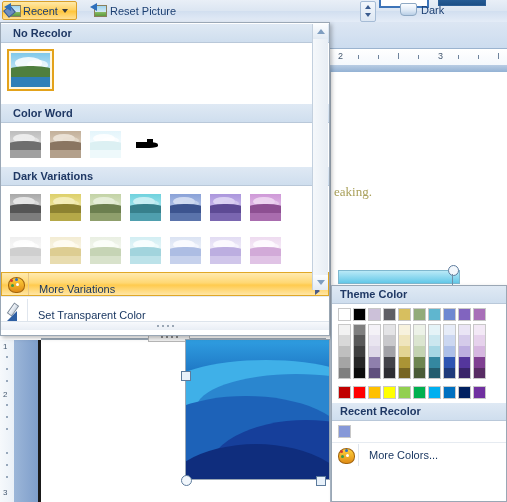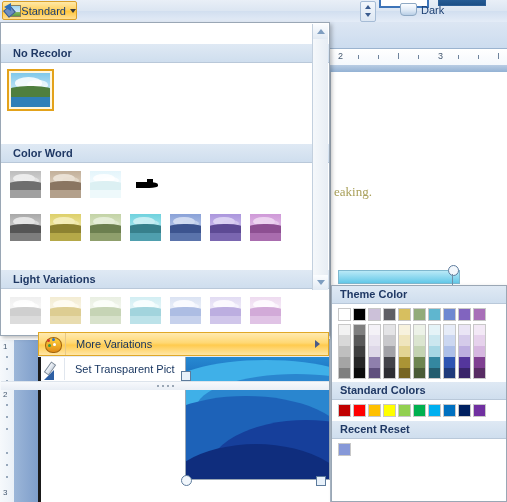--- a/index.html
+++ b/index.html
@@ -110,21 +110,21 @@
   
   #recolor-menu{
     position:absolute;left:0px;top:22px;width:330px;height:314px;
     background:#ffffff;border:1px solid #9aa7b5;box-sizing:border-box;
     box-shadow:2px 2px 4px rgba(0,0,0,.25);
   }
   .sec-hdr{
     height:18px;line-height:18px;padding-left:12px;
     background:linear-gradient(to bottom,#dfe9f4 0%,#cfdeee 100%);
     border-top:1px solid #ffffff;border-bottom:1px solid #b9c8d9;
-    font-size:11px;font-weight:bold;color:#1f3864;margin-top:20px;
+    font-size:11px;font-weight:bold;color:#1f3864;
   }
   .thumb-row{display:flex;padding:5px 0 5px 6px;gap:3px;background:#fff;}
   .thumb-cell{width:37px;height:33px;background:#fff;border:1px solid #ffffff;padding:2px;box-sizing:border-box;display:flex;align-items:center;justify-content:center;}
   .thumb{width:31px;height:27px;position:relative;overflow:hidden;}
   .thumb .sky{position:absolute;left:0;top:0;width:100%;height:58%;}
   .thumb .cloud{position:absolute;left:10%;top:12%;width:70%;height:34%;background:#ffffff;border-radius:50%;opacity:.85;}
   .thumb .cloud2{position:absolute;left:40%;top:22%;width:55%;height:28%;background:#ffffff;border-radius:50%;opacity:.7;}
   .thumb .mtn{position:absolute;left:-10%;top:38%;width:120%;height:36%;border-radius:45% 45% 0 0;}
   .thumb .water{position:absolute;left:0;bottom:0;width:100%;height:30%;}
 
@@ -138,22 +138,22 @@
     position:absolute;right:1px;top:1px;width:15px;height:266px;
     background:linear-gradient(to right,#f5f8fb,#e7edf4);border-left:1px solid #c3d0de;
   }
   .sb-btn{width:15px;height:15px;display:flex;align-items:center;justify-content:center;background:linear-gradient(to bottom,#fbfdff,#e2eaf3);}
   .sb-up{position:absolute;top:0;left:0;}
   .sb-dn{position:absolute;bottom:0;left:0;}
   .tri-u{width:0;height:0;border-left:4px solid transparent;border-right:4px solid transparent;border-bottom:5px solid #7f9ec0;}
   .tri-d{width:0;height:0;border-left:4px solid transparent;border-right:4px solid transparent;border-top:5px solid #7f9ec0;}
 
   .menu-item{
-    height:24px;display:flex;align-items:center;
-    border-top:1px solid #e6ebf1;font-size:11px;color:#15335e;margin-left:37px;
+    height:24px;display:flex;align-items:flex-end;
+    border-top:1px solid #e6ebf1;font-size:11px;color:#15335e;
   }
   .menu-item .ic{width:26px;height:22px;display:flex;align-items:center;justify-content:center;border-right:1px solid #e0e6ee;}
   .menu-item .tx{padding-left:10px;}
   .menu-item.hl{
     background:linear-gradient(to bottom,#ffeab0 0%,#ffd873 45%,#ffcb4e 55%,#ffe6a6 100%);
     border:1px solid #e0a827;box-sizing:border-box;
   }
   .menu-item.hl .ic{border-right:1px solid #e7c887;}
   .sub-arrow{margin-left:auto;margin-right:8px;width:0;height:0;border-top:4px solid transparent;border-bottom:4px solid transparent;border-left:5px solid #4a5b87;}
 
@@ -207,24 +207,31 @@
   <div class="ribbon-strip">
     <div class="grp-top-box1"></div>
     <div class="grp-top-box2"></div>
 
     <div class="recolor-btn">
       <span class="pic-icon">
         <span class="frame"></span>
           <span class="brush"></span>
           <span class="arrow-blue"></span>
       </span>
-      <span class="lbl">Standard</span>
+      <span class="lbl">Recent</span>
       <span class="arr-dn"></span>
     </div>
 
+    <div class="reset-btn">
+      <span class="pic-icon">
+        <span class="frame"></span>
+          <span class="arrow-blue"></span>
+      </span>
+      <span>Reset Picture</span>
+    </div>
 
     <div class="spin-box">
       <span class="t"></span>
         <span class="b"></span>
     </div>
 
     <div class="pict-lbl">
       <span class="puck"></span>
       <span>Dark</span>
     </div>
@@ -343,20 +350,21 @@
     <div class="thumb-cell">
         <div class="thumb">
       <div class="sky" style="background:#ffffff"></div>
       <div style="position:absolute;left:20%;top:42%;width:70%;height:22%;background:#000;border-radius:0 40% 40% 0"></div>
       <div style="position:absolute;left:55%;top:30%;width:18%;height:16%;background:#000"></div>
       <div class="water" style="background:#ffffff"></div>
         </div>
       </div>
   </div>
 
+  <div class="sec-hdr">Dark Variations</div>
   <div class="thumb-row">
     <div class="thumb-cell">
         <div class="thumb">
           <div class="sky" style="background:linear-gradient(to bottom,#a8a8a8,#d0d0d0)"></div>
           <div class="cloud" style="background:#ededed"></div>
           <div class="cloud2" style="background:#e3e3e3"></div>
           <div class="mtn" style="background:#555555"></div>
           <div class="water" style="background:#7d7d7d"></div>
         </div>
       </div>
@@ -409,21 +417,20 @@
         <div class="thumb">
           <div class="sky" style="background:linear-gradient(to bottom,#cf99d8,#e3bfe8)"></div>
           <div class="cloud" style="background:#f1dcf3"></div>
           <div class="cloud2" style="background:#ebd2ef"></div>
           <div class="mtn" style="background:#8d4f92"></div>
           <div class="water" style="background:#a96cae"></div>
         </div>
       </div>
   </div>
 
-  <div class="sec-hdr">Light Variations</div>
   <div class="thumb-row">
     <div class="thumb-cell">
         <div class="thumb">
           <div class="sky" style="background:linear-gradient(to bottom,#efefef,#fafafa)"></div>
           <div class="cloud" style="background:#ffffff"></div>
           <div class="cloud2" style="background:#ffffff"></div>
           <div class="mtn" style="background:#cfcfcf"></div>
           <div class="water" style="background:#dcdcdc"></div>
         </div>
       </div>
@@ -506,21 +513,21 @@
     <span class="sub-arrow"></span>
   </div>
 
   <div class="menu-item">
     <span class="ic">
       <span class="pen-ic">
           <span class="body"></span>
           <span class="arr"></span>
         </span>
     </span>
-    <span class="tx">Set Transparent Pict</span>
+    <span class="tx">Set Transparent Color</span>
   </div>
 
   <div class="menu-grip">
       <i></i>
       <i></i>
       <i></i>
       <i></i>
     </div>
 </div>
 
@@ -603,32 +610,43 @@
     <div class="theme-col">
         <div class="sw top" style="background:#a86fb8"></div>
         <div class="sw v first" style="background:#f3e9f6"></div>
         <div class="sw v" style="background:#e6d2ec"></div>
         <div class="sw v" style="background:#d6b7e0"></div>
         <div class="sw v" style="background:#7f4091"></div>
         <div class="sw v last" style="background:#572c63"></div>
       </div>
   </div>
 
-  <div class="cp-hdr">Standard Colors</div>
   <div class="std-grid">
     <div class="sw" style="background:#c00000"></div>
     <div class="sw" style="background:#ff0000"></div>
     <div class="sw" style="background:#ffc000"></div>
     <div class="sw" style="background:#ffff00"></div>
     <div class="sw" style="background:#92d050"></div>
     <div class="sw" style="background:#00b050"></div>
     <div class="sw" style="background:#00b0f0"></div>
     <div class="sw" style="background:#0070c0"></div>
     <div class="sw" style="background:#002060"></div>
     <div class="sw" style="background:#7030a0"></div>
   </div>
 
-  <div class="cp-hdr">Recent Reset</div>
+  <div class="cp-hdr">Recent Recolor</div>
   <div class="recent-grid">
     <div class="sw" style="background:#8698d8"></div>
   </div>
 
+  <div class="cp-item">
+    <span class="ic">
+      <span class="palette-ic">
+          <span class="base"></span>
+          <span class="d1"></span>
+          <span class="d2"></span>
+          <span class="d3"></span>
+          <span class="d4"></span>
+        </span>
+    </span>
+    <span class="tx">More Colors...</span>
+  </div>
 </div>
 
 </body></html>

